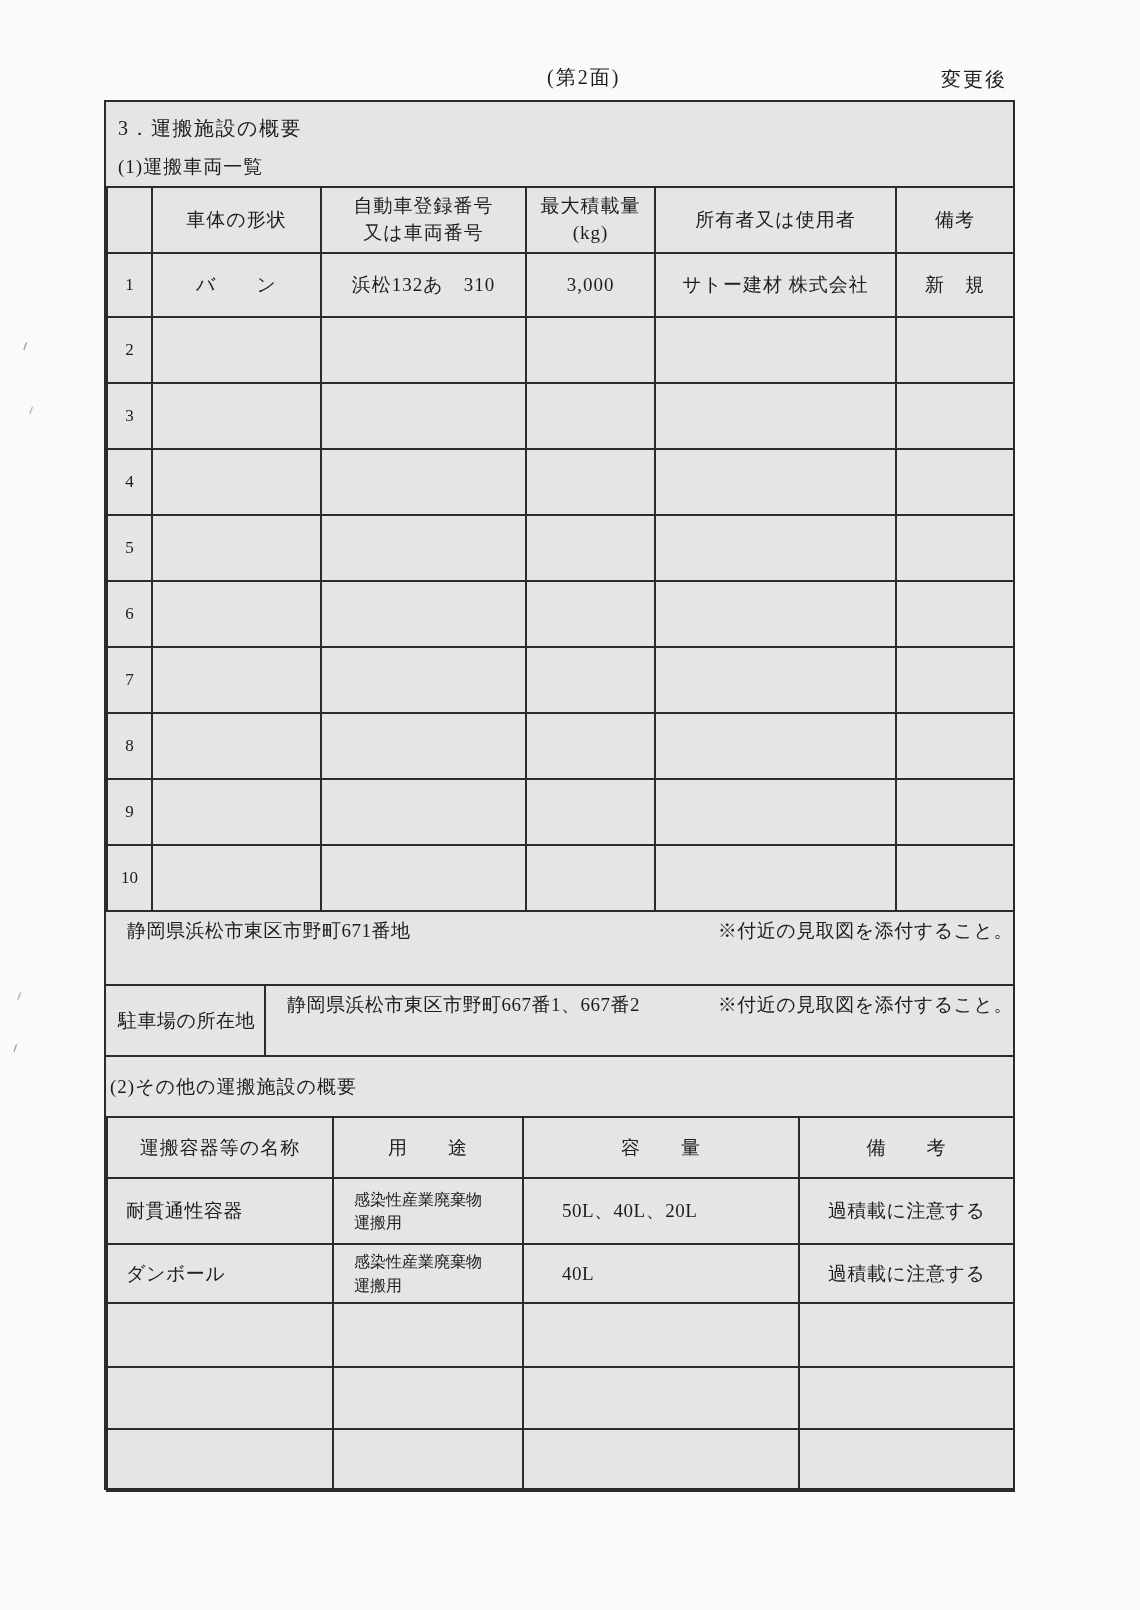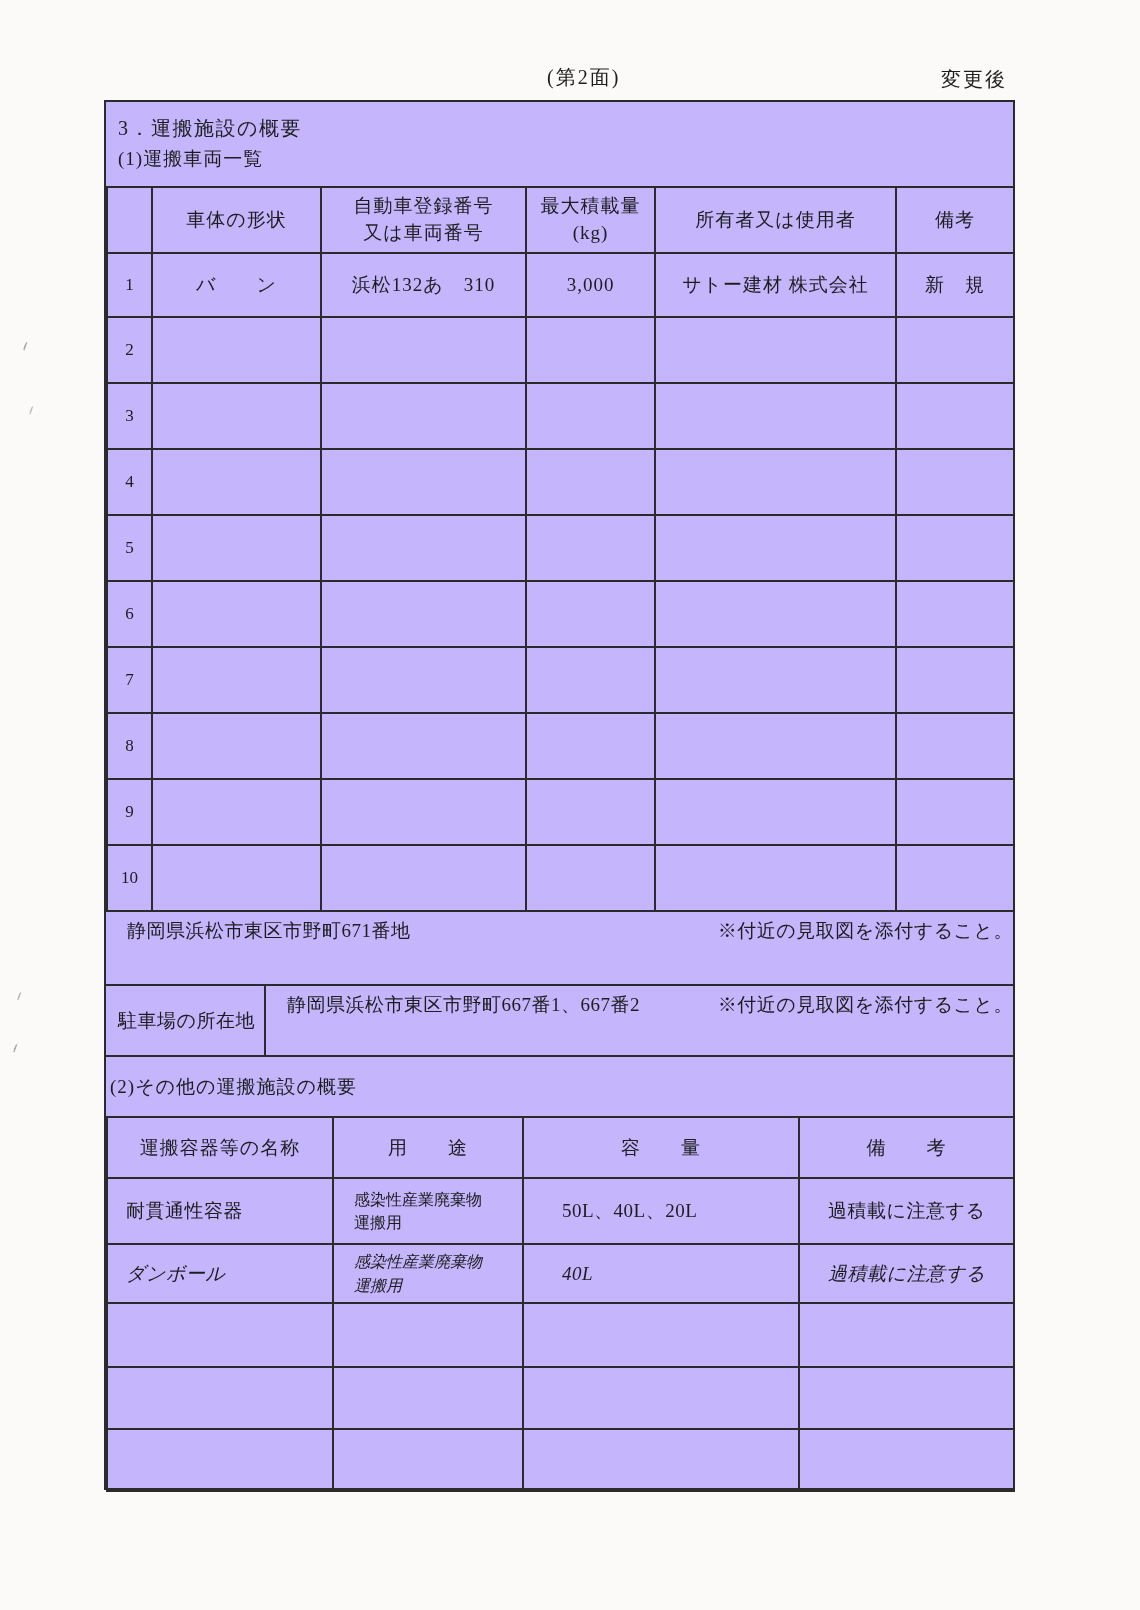--- a/index.html
+++ b/index.html
@@ -14,26 +14,26 @@
   .page { position:absolute; inset:0; }
 
   .top-label { position:absolute; font-size:20px; letter-spacing:2px; }
   .face-label { left:547px; top:64px; }
   .revision-label { left:941px; top:66px; }
 
   .form-box {
     position:absolute; left:104px; top:100px;
     width:911px; height:1390px;
     border:2px solid #2b2b2b;
-    background:#c4b5fd;
+    background:#e5e5e5;
   }
 
   .intro { height:84px; padding:13px 0 0 12px; }
   .intro-title { font-size:20px; letter-spacing:1.5px; }
-  .intro-sub { font-size:19px; letter-spacing:1px; margin-top:4px;font-family:Liberation Serif, serif; }
+  .intro-sub { font-size:19px; letter-spacing:1px; margin-top:12px;font-family:Liberation Serif, serif; }
 
   table { border-collapse:collapse; table-layout:fixed; width:100%; }
   th, td { border:2px solid #2b2b2b; font-weight:normal; }
   .ml { white-space:pre-line;margin-left:36px; }
 
   
   .vt thead tr { height:66px; }
   .vt tr.r-data { height:64px; }
   .vt tr.r-empty { height:66px; }
   .vt th { font-size:19px; text-align:center; vertical-align:middle; line-height:1.4; letter-spacing:1px; }
@@ -59,21 +59,21 @@
   
   .sec2-row {
     height:61px; border-top:2px solid #2b2b2b;
     display:flex; align-items:center; padding-left:4px;
     font-size:19px; letter-spacing:1px;
   }
 
   
   .ct thead tr { height:61px; }
   .ct tr.cr1 { height:66px; }
-  .ct tr.cr2 { height:59px;font-style:italic; }
+  .ct tr.cr2 { height:59px; }
   .ct tr.cr3 { height:64px; }
   .ct tr.cr4 { height:62px; }
   .ct tr.cr5 { height:62px; }
   .ct th { font-size:19px; text-align:center; vertical-align:middle; letter-spacing:1px; }
   .ct td { font-size:19px; vertical-align:middle; letter-spacing:0.5px; }
   .ct td.c-name { padding-left:18px; }
   .ct td.c-use  { padding-left:20px; font-size:16px; line-height:1.45; letter-spacing:0; }
   .ct td.c-cap  { padding-left:38px; }
   .ct td.c-note { padding-left:28px; }
 

